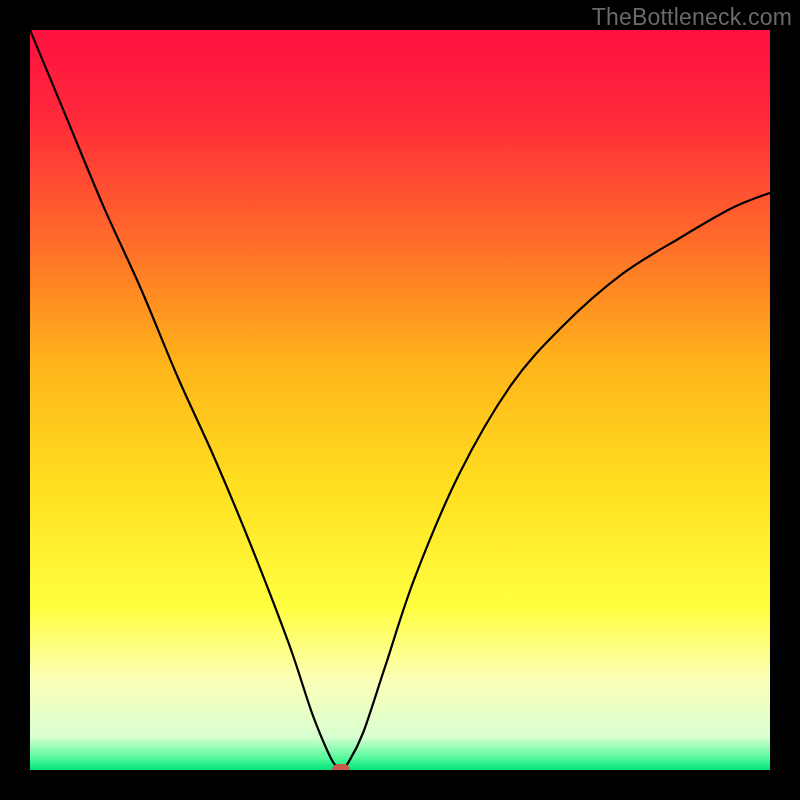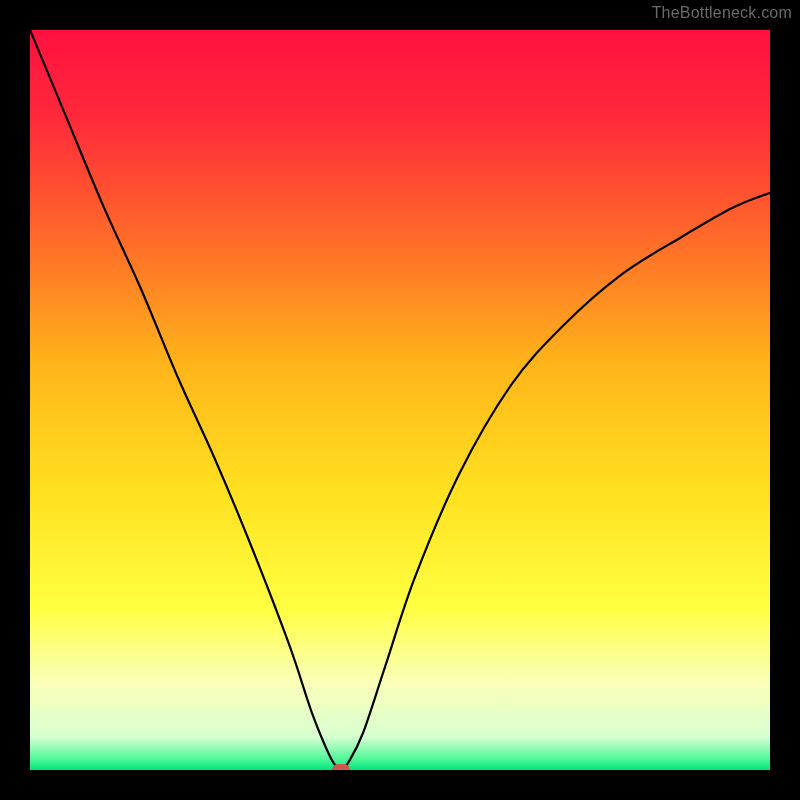--- a/index.html
+++ b/index.html
@@ -41,21 +41,21 @@
     height: 12px;
     background: #cc5a4a;
     border-radius: 6px;
     transform: translate(-50%, -50%);
   }
   .watermark {
     position: absolute;
     top: 4px;
     right: 8px;
     color: #6a6a6a;
-    font-size: 16px;
+    font-size: 23px;
     font-weight: 500;
     letter-spacing: 0.2px;
     user-select: none;
   }
 </style>
 </head>
 <body>
 
 <div class="frame">
 

